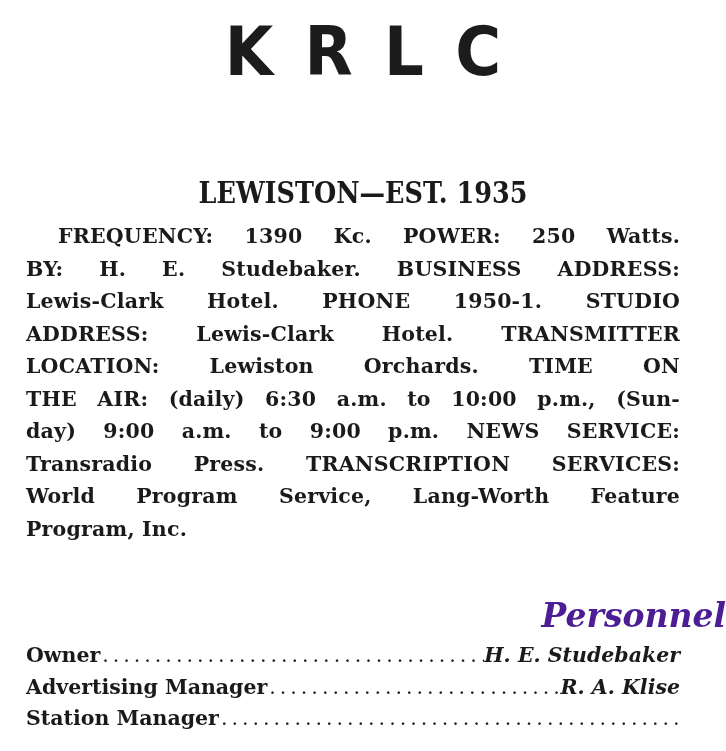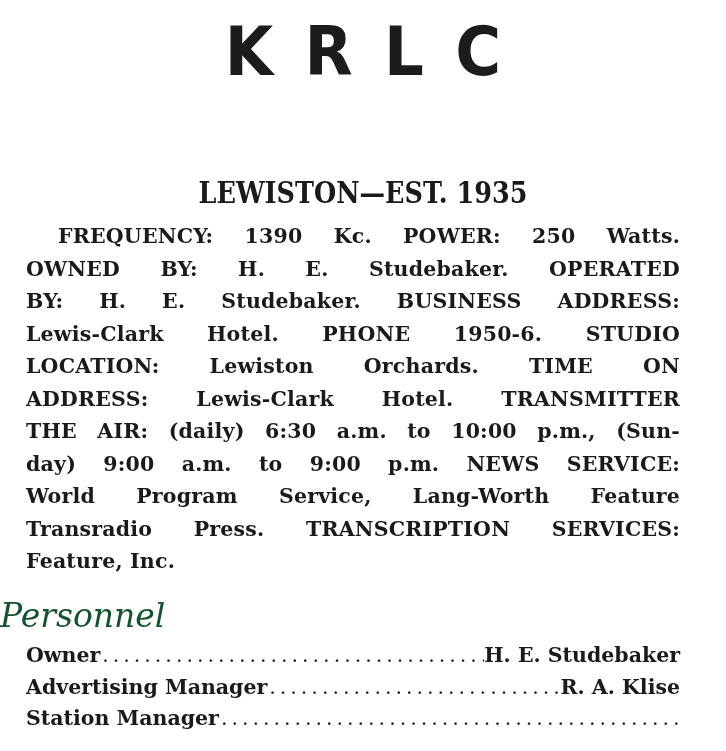--- a/index.html
+++ b/index.html
@@ -24,53 +24,52 @@
   .body-text {
     position: absolute; top: 220px; left: 26px; width: 654px;
     font-family: "DejaVu Serif", serif; font-weight: bold; font-size: 20.5px;
     line-height: 32.5px; text-align: justify; text-align-last: left;
     letter-spacing: 0.2px; color: #1a1a1a;
   }
   .body-text .line { display: block; white-space: nowrap; text-align: justify; text-align-last: justify; }
   .body-text .line.first { padding-left: 32px; }
   .body-text .line.last { text-align-last: left; }
   .personnel-heading {
-    position: absolute; top: 596px; left: 0; width: 726px; text-align: left;
-    font-family: "DejaVu Serif", serif; font-weight: normal; font-style: italic;
-    font-size: 33px; line-height: 40px; color: #14532d;
+    position: absolute; top: 596px; left: 0; width: 726px; text-align: right;
+    font-family: "DejaVu Serif", serif; font-weight: bold; font-style: italic;
+    font-size: 33px; line-height: 40px; color: #4c1d95;
   }
   .roster { position: absolute; top: 640px; left: 26px; width: 654px;
     font-family: "DejaVu Serif", serif; font-weight: bold; font-size: 20.5px; line-height: 31.5px; }
   .roster-row { display: flex; align-items: baseline; white-space: nowrap; }
   .roster-row .role { flex: 0 0 auto; }
   .roster-row .dots { flex: 1 1 auto; overflow: hidden; letter-spacing: 4px; font-weight: normal; padding: 0 2px; }
-  .roster-row .name { flex: 0 0 auto; }
+  .roster-row .name { flex: 0 0 auto; font-style: italic; }
 </style>
 </head>
 <body>
 
 <div class="page">
 
   <div class="callsign">KRLC</div>
 
 
   <div class="city">LEWISTON—EST. 1935</div>
 
   <div class="body-text">
     <span class="line first">FREQUENCY: 1390 Kc. POWER: 250 Watts.</span>
-    <span class="line">OWNED BY: H. E. Studebaker. OPERATED</span>
     <span class="line">BY: H. E. Studebaker. BUSINESS ADDRESS:</span>
-    <span class="line">Lewis-Clark Hotel. PHONE 1950-6. STUDIO</span>
+    <span class="line">Lewis-Clark Hotel. PHONE 1950-1. STUDIO</span>
+    <span class="line">ADDRESS: Lewis-Clark Hotel. TRANSMITTER</span>
     <span class="line">LOCATION: Lewiston Orchards. TIME ON</span>
-    <span class="line">ADDRESS: Lewis-Clark Hotel. TRANSMITTER</span>
     <span class="line">THE AIR: (daily) 6:30 a.m. to 10:00 p.m., (Sun-</span>
     <span class="line">day) 9:00 a.m. to 9:00 p.m. NEWS SERVICE:</span>
+    <span class="line">Transradio Press. TRANSCRIPTION SERVICES:</span>
     <span class="line">World Program Service, Lang-Worth Feature</span>
-    <span class="line">Transradio Press. TRANSCRIPTION SERVICES:</span>
-    <span class="line last">Feature, Inc.</span>
+    <span class="line last">Program, Inc.</span>
   </div>
 
   <div class="personnel-heading">Personnel</div>
 
   <div class="roster">
     <div class="roster-row">
       <span class="role">Owner</span>
       <span class="dots">....................................................</span>
       <span class="name">H. E. Studebaker</span>
     </div>

